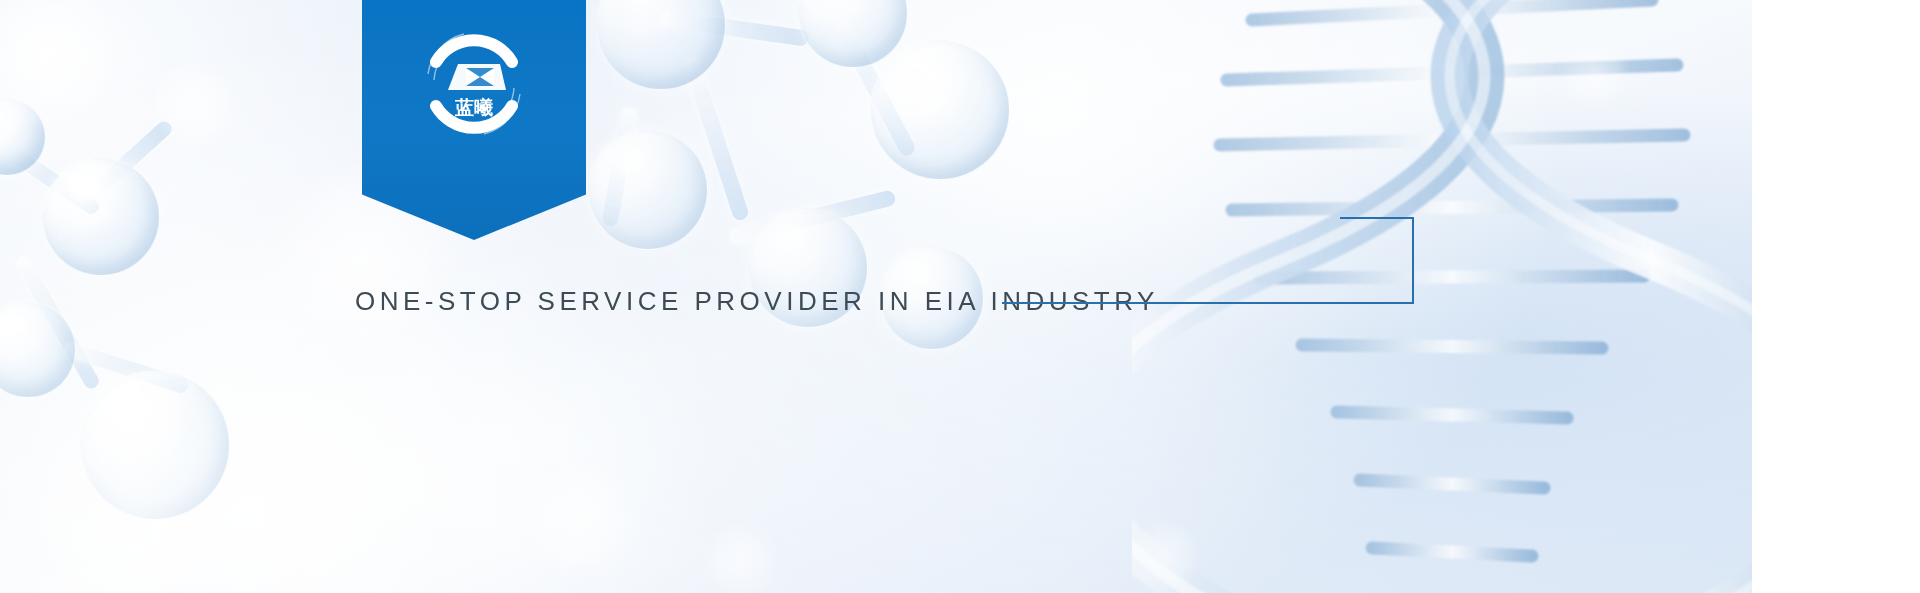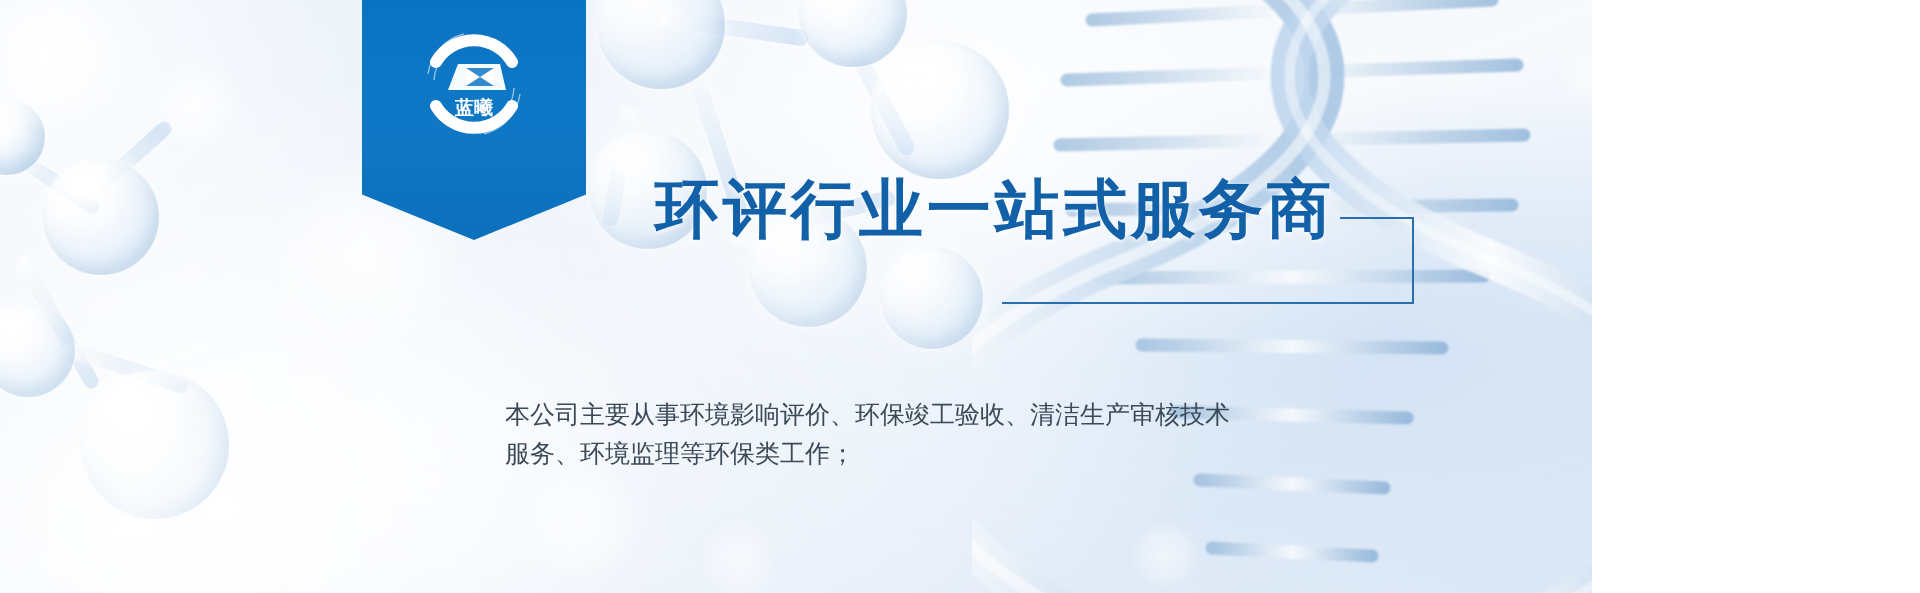--- a/index.html
+++ b/index.html
@@ -1,19 +1,19 @@
 <!DOCTYPE html>
 <html><head>
 <meta charset="utf-8">
 <title>Banner</title>
 <style>
   html,body{margin:0;padding:0;background:#fff;}
   *{box-sizing:border-box;}
   #stage{
-    position:relative;width:1592px;height:593px;overflow:hidden;
+    position:relative;width:1752px;height:593px;overflow:hidden;
     font-family:"Liberation Sans","DejaVu Sans",sans-serif;
     background:
       radial-gradient(circle at 14% 86%, rgba(255,255,255,.95) 0%, rgba(255,255,255,0) 30%),
       radial-gradient(circle at 4% 10%, rgba(255,255,255,.85) 0%, rgba(255,255,255,0) 22%),
       radial-gradient(circle at 60% 20%, rgba(255,255,255,.9) 0%, rgba(255,255,255,0) 45%),
       radial-gradient(ellipse at 78% 60%, rgba(205,223,243,.85) 0%, rgba(255,255,255,0) 55%),
       linear-gradient(160deg,#e7eff9 0%,#eff4fb 28%,#f7fafd 50%,#e9f0fa 72%,#dce8f6 100%);
   }
 
   
@@ -171,24 +171,20 @@
         <path d="M100,64 A44,44 0 0 1 66,104"></path>
       </g>
       <path d="M34,66 L44,40 L86,40 L92,66 Z" fill="#ffffff" opacity=".96"></path>
       <path d="M52,44 L80,44 L80,62 L52,62 Z" fill="#0f78c6" opacity=".85"></path>
       <path d="M52,44 L66,53 L52,62 Z" fill="#ffffff"></path>
       <path d="M80,44 L66,53 L80,62 Z" fill="#ffffff"></path>
       <text x="60" y="90" text-anchor="middle" fill="#ffffff" font-family="DejaVu Sans, sans-serif" font-size="19" font-weight="bold">蓝曦</text>
     </svg>
   </div>
 
-  <div id="headline">环评行业一站式服务商</div>
+  <div id="subtitle">ONE-STOP SERVICE PROVIDER IN EIA INDUSTRY</div>
 
-  <div id="body-text">
-    <div>本公司主要从事环境影响评价、环保竣工验收、清洁生产审核技术</div>
-    <div>服务、环境监理等环保类工作；</div>
-  </div>
 
   <div class="rule" id="rule-top"></div>
   <div class="rule" id="rule-vert"></div>
   <div class="rule" id="rule-bottom"></div>
 
 </div>
 
 </body></html>

